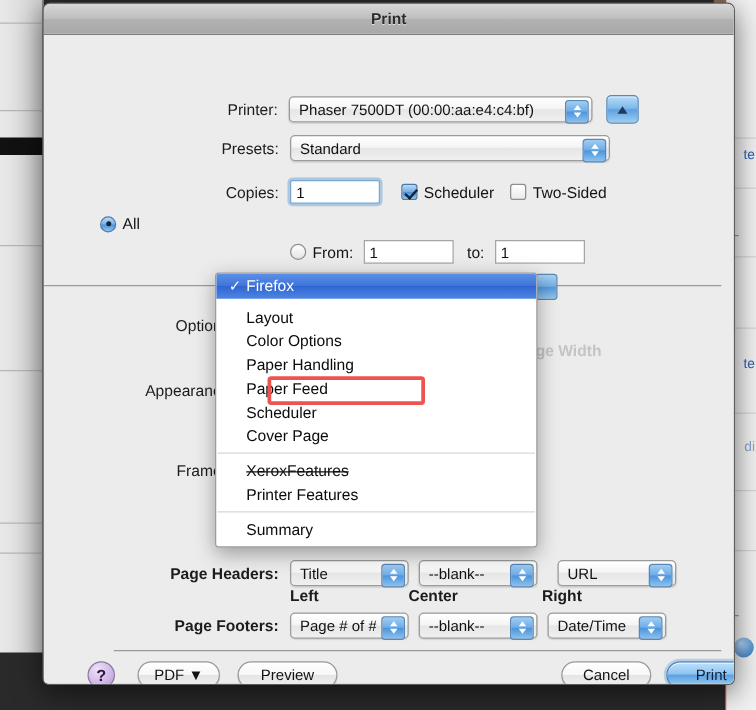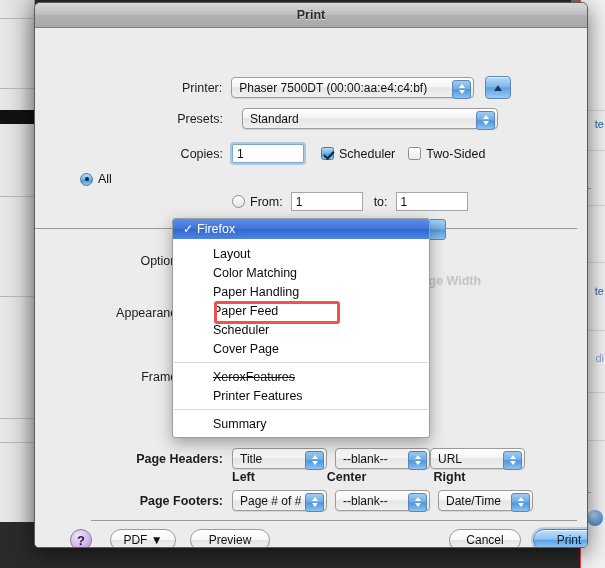--- a/index.html
+++ b/index.html
@@ -289,21 +289,21 @@
     background: linear-gradient(to bottom, #5b8fe8 0%, #3f74d8 50%, #2f66d2 51%, #4f86e4 100%);
     color: #ffffff;
     height: 20px;
   }
   .menu-check {
     width: 14px;
     font-size: 12px;
     color: #ffffff;
     flex: none;
   }
-  .menu-indent { padding-left: 40px; }
+  .menu-indent { padding-left: 24px; }
   .menu-item.disabled {
     color: #111;
     text-decoration: line-through;
   }
   .menu-sep {
     height: 1px;
     background: #d7d7d7;
     margin: 4px 1px;
   }
   .menu-top-pad { height: 5px; }
@@ -425,21 +425,21 @@
               <span class="tri-down"></span>
           </span>
         </div>
         <div class="expand-btn" style="margin-left:11px;">
           <span class="expand-tri"></span>
         </div>
       </div>
 
       <div class="row" style="left:0; top:80px; width:440px;">
         <span class="field-label" style="width:152px;">Presets:</span>
-        <div class="popup" style="width:256px; margin-left:19px;">
+        <div class="popup" style="width:256px; margin-left:9px;">
           <span class="popup-text">Standard</span>
           <span class="popup-arrows">
             <span class="tri-up"></span>
               <span class="tri-down"></span>
           </span>
         </div>
       </div>
 
       <div class="row" style="left:0; top:116px;">
         <span class="field-label" style="width:152px;">Copies:</span>
@@ -483,21 +483,21 @@
       <div id="menu">
         <div class="menu-item selected">
           <span class="menu-check">✓</span>
           <span>Firefox</span>
         </div>
         <div class="menu-top-pad"></div>
         <div class="menu-item menu-indent">
           <span>Layout</span>
         </div>
         <div class="menu-item menu-indent">
-          <span>Color Matching</span>
+          <span>Color Options</span>
         </div>
         <div class="menu-item menu-indent">
           <span>Paper Handling</span>
         </div>
         <div class="menu-item menu-indent">
           <span>Paper Feed</span>
         </div>
         <div class="menu-item menu-indent">
           <span>Scheduler</span>
         </div>
@@ -528,21 +528,21 @@
               <span class="tri-down"></span>
             </span>
         </div>
         <div class="popup" style="width:95px; margin-left:8px;">
           <span class="popup-text">--blank--</span>
           <span class="popup-arrows">
               <span class="tri-up"></span>
               <span class="tri-down"></span>
             </span>
         </div>
-        <div class="popup" style="width:95px; margin-left:0;">
+        <div class="popup" style="width:95px; margin-left:16px;">
           <span class="popup-text">URL</span>
           <span class="popup-arrows">
               <span class="tri-up"></span>
               <span class="tri-down"></span>
             </span>
         </div>
       </div>
 
       <span class="hf-caption" style="left:161px; top:442px; width:95px;">Left</span>
       <span class="hf-caption" style="left:264px; top:442px; width:95px;">Center</span>

